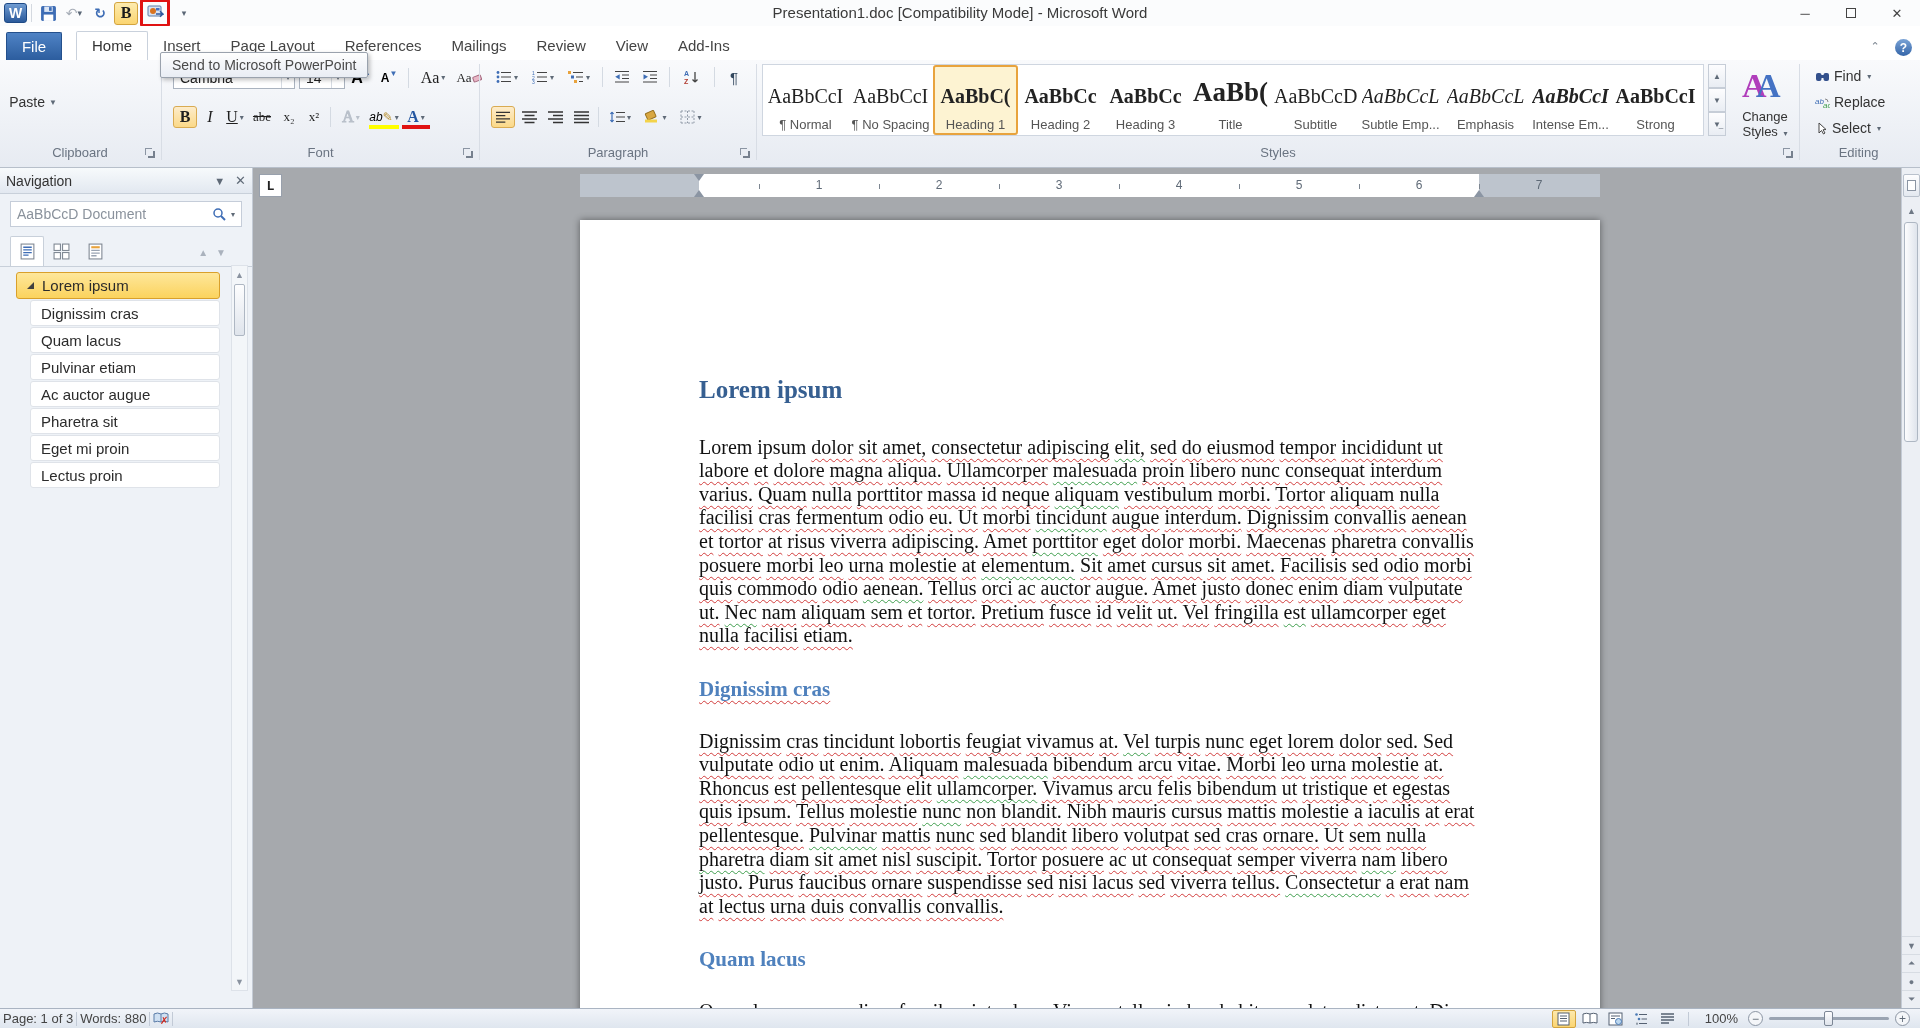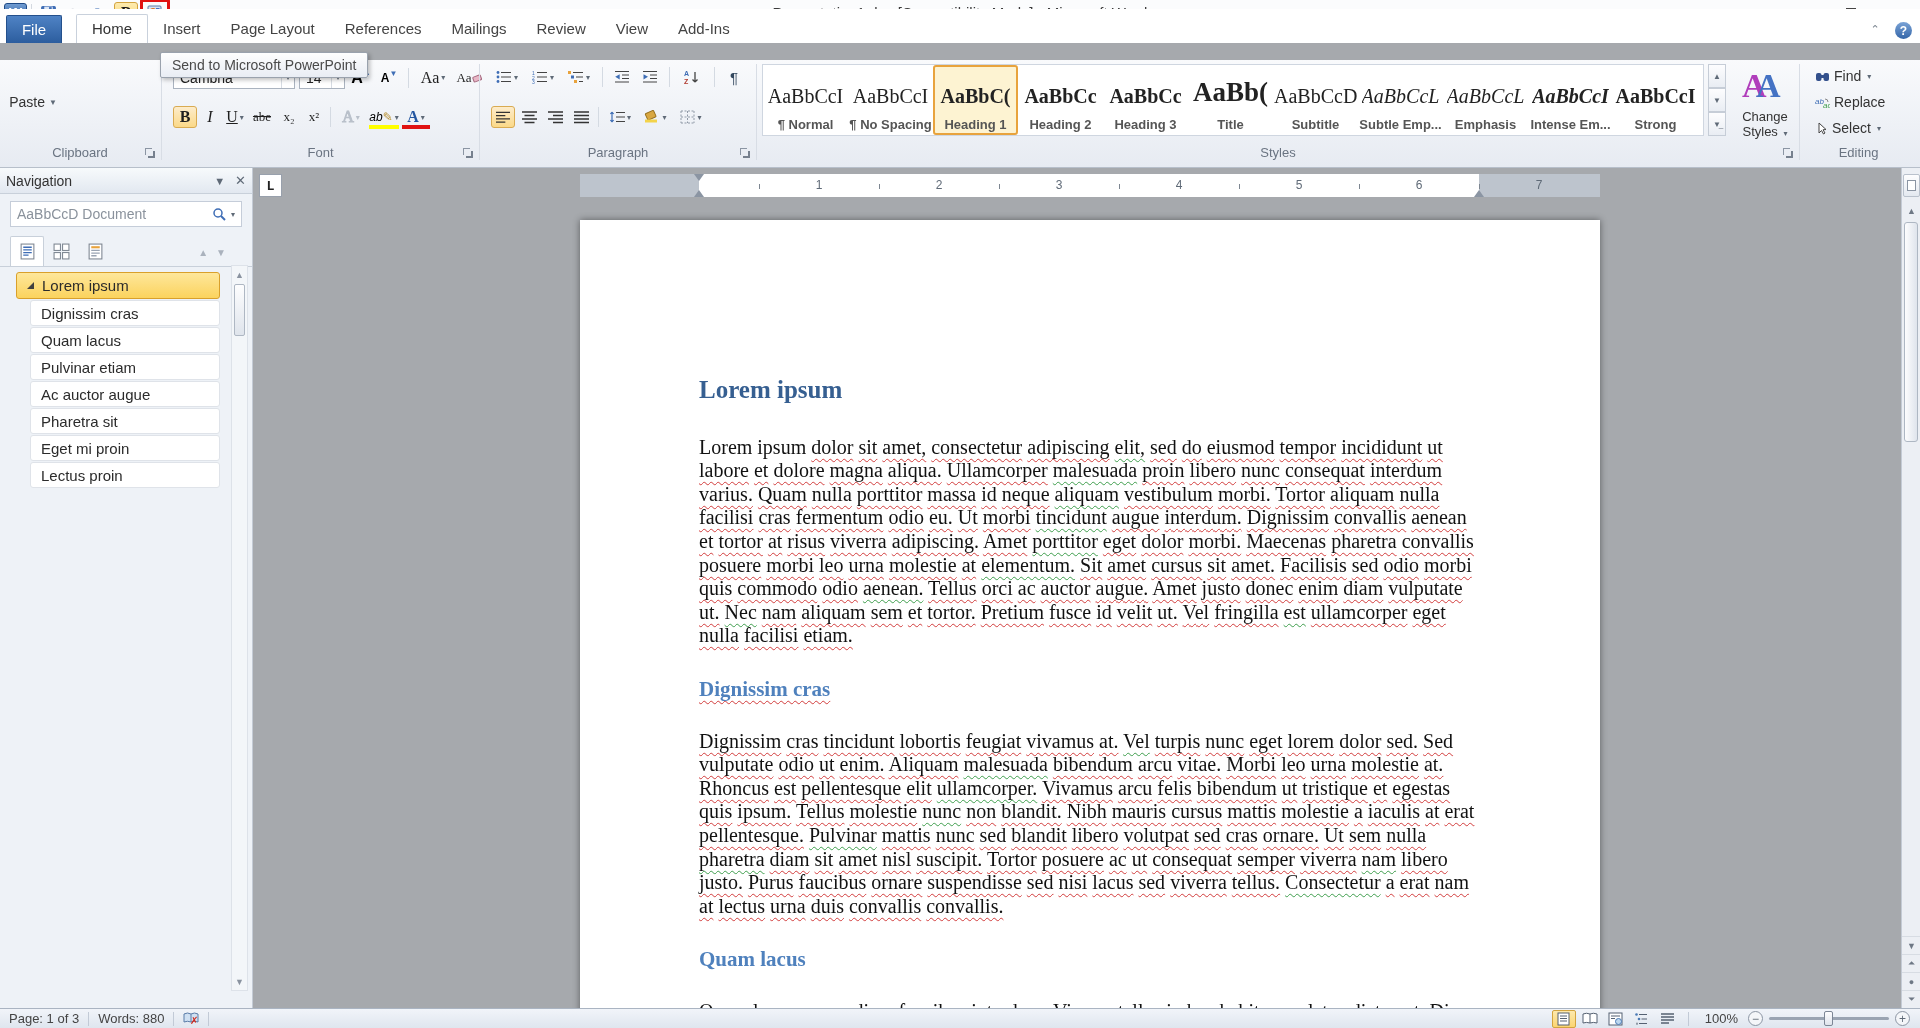--- a/index.html
+++ b/index.html
@@ -21,21 +21,21 @@
   .qat-bold { font-family:"Liberation Serif",serif; font-weight:bold; font-size:16px; color:#1a1a1a; }
   .qat-annot { border:3px solid #e01212; border-radius:2px; padding:1px; }
   .undo-grey { color:#a7aeb8; }
   .redo-blue { color:#3e6db5; font-weight:bold; }
   .qat-drop { font-size:9px; color:#5a6676; }
   .win-controls { position:absolute; right:0; top:0; height:26px; display:flex; }
   .win-btn { width:46px; height:26px; display:flex; align-items:center; justify-content:center; color:#444; font-size:13px; }
   .win-max-glyph { width:10px; height:10px; border:1px solid #444; }
 
   
-  .tabrow { position:absolute; left:0; top:9px; width:1920px; height:34px; background:#ffffff; }
+  .tabrow { position:absolute; left:0; top:26px; width:1920px; height:34px; background:#ffffff; }
   .tabs { position:absolute; left:6px; bottom:0; display:flex; align-items:flex-end; height:30px; }
   .file-tab { width:56px; height:28px; margin-right:14px; background:linear-gradient(#4f83c5,#2c5d9e);
               border:1px solid #24508c; border-bottom:none; border-radius:2px 2px 0 0;
               color:#fff; font-size:15px; display:flex; align-items:center; justify-content:center; }
   .tab { padding:5px 15px 6px; font-size:15px; color:#444; }
   .tab.active { background:#fff; border:1px solid #c9d1dc; border-bottom:none; border-radius:2px 2px 0 0; color:#333;margin-top:12px; }
   .tabrow-right { position:absolute; right:8px; bottom:4px; display:flex; gap:10px; align-items:center; }
   .rbn-min { width:20px; height:16px; color:#7a848f; font-size:11px; text-align:center; }
   .help-btn { width:17px; height:17px; border-radius:50%; background:linear-gradient(#7aa3d6,#3465a8);
               color:#fff; font-size:12px; font-weight:bold; display:flex; align-items:center; justify-content:center; }
@@ -73,21 +73,21 @@
   .underbar { position:relative; }
   .underbar .bar { position:absolute; left:1px; right:1px; bottom:-1px; height:4px; }
 
   
   .gallery { position:absolute; left:4px; top:4px; width:942px; height:72px; background:#fff;
              border:1px solid #cfd6e0; display:flex; }
   .style-item { width:85px; height:100%; display:flex; flex-direction:column; align-items:center; justify-content:center;
                 border-radius:3px; }
   .style-item .sprev { height:40px; display:flex; align-items:flex-end; font-family:"Liberation Serif",serif;
                        font-size:20px; color:#222; white-space:nowrap; overflow:hidden; max-width:83px; }
-  .style-item .slabel { font-size:13px; color:#555; margin-top:9px; white-space:nowrap;font-weight:bold; }
+  .style-item .slabel { font-size:13px; color:#555; margin-top:9px; white-space:nowrap; }
   .style-item.selected { background:#fdf3d2; border:2px solid #e8a33d; }
   .st-h1 { color:#365f91; font-weight:bold; }
   .st-h2 { color:#4f81bd; font-weight:bold; }
   .st-h3 { color:#243f60; font-weight:bold; }
   .st-title { font-size:27px !important; font-weight:bold; color:#17365d; }
   .st-subtitle { color:#3b3b3b; }
   .st-subtle { color:#9a9a9a; font-style:italic; }
   .st-emph { color:#404040; font-style:italic; }
   .st-intense { color:#4f81bd; font-weight:bold; font-style:italic; }
   .st-strong { font-weight:bold; color:#2b2b2b; }
@@ -171,21 +171,21 @@
   .vs-up { position:absolute; top:34px; }
   .vs-thumb { position:absolute; top:54px; left:2px; width:14px; height:220px;
               background:linear-gradient(90deg,#fdfdfe,#dfe4ec); border:1px solid #aeb7c3; border-radius:3px; }
   .vs-bottom { position:absolute; bottom:0; left:0; width:19px; }
   .vs-bottom .vs-btn { border-top:1px solid #d7dce3; }
 
   
   .statusbar { position:absolute; left:0; bottom:0; width:1920px; height:20px;
                background:linear-gradient(#f1f4f9,#dfe6ef); border-top:1px solid #aab4c2;
                display:flex; align-items:center; font-size:13px; color:#444; }
-  .sb-item { padding:0 9px; height:100%; display:flex; align-items:center; gap:4px; }
+  .sb-item { padding:0 3px; height:100%; display:flex; align-items:center; gap:4px; }
   .sb-sep { width:1px; height:14px; background:#c2cad6; }
   .sb-right { margin-left:auto; display:flex; align-items:center; height:100%; }
   .viewbtn { width:24px; height:18px; display:flex; align-items:center; justify-content:center; border-radius:2px;
              border:1px solid transparent; }
   .viewbtn.active { background:linear-gradient(#fde9ae,#fbd571); border-color:#d3a43e; }
   .zoom-label { padding:0 10px 0 16px; }
   .zoom-slider { display:flex; align-items:center; gap:6px; padding-right:10px; }
   .zs-btn { width:15px; height:15px; border-radius:50%; border:1px solid #8b95a3; color:#5f6a77;
             font-size:12px; line-height:12px; display:flex; align-items:center; justify-content:center; background:#f4f6f9; }
   .zs-track { position:relative; width:120px; height:3px; background:#9aa4b2; border-radius:2px; }

